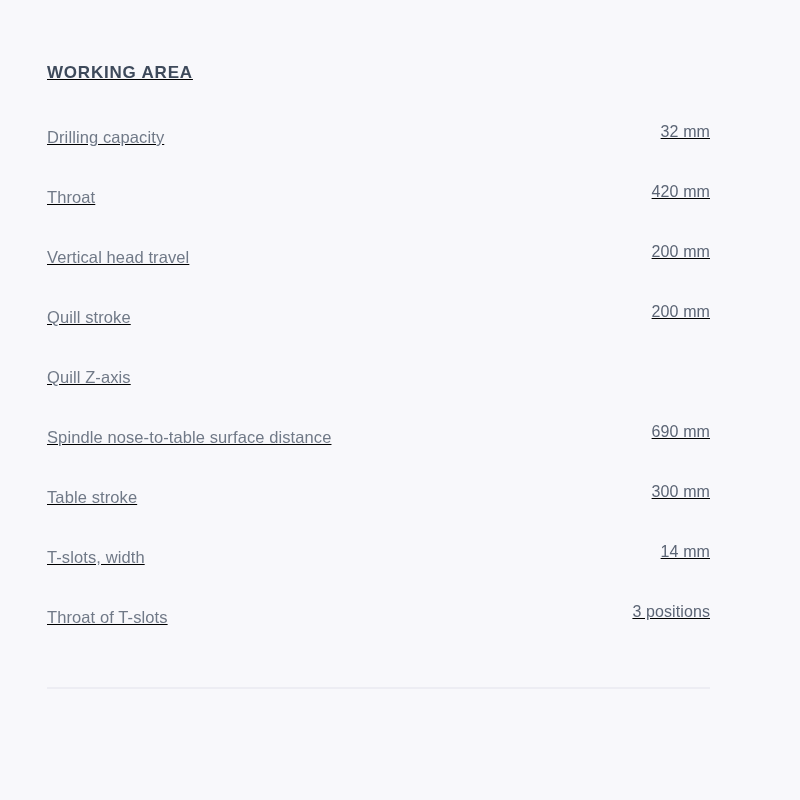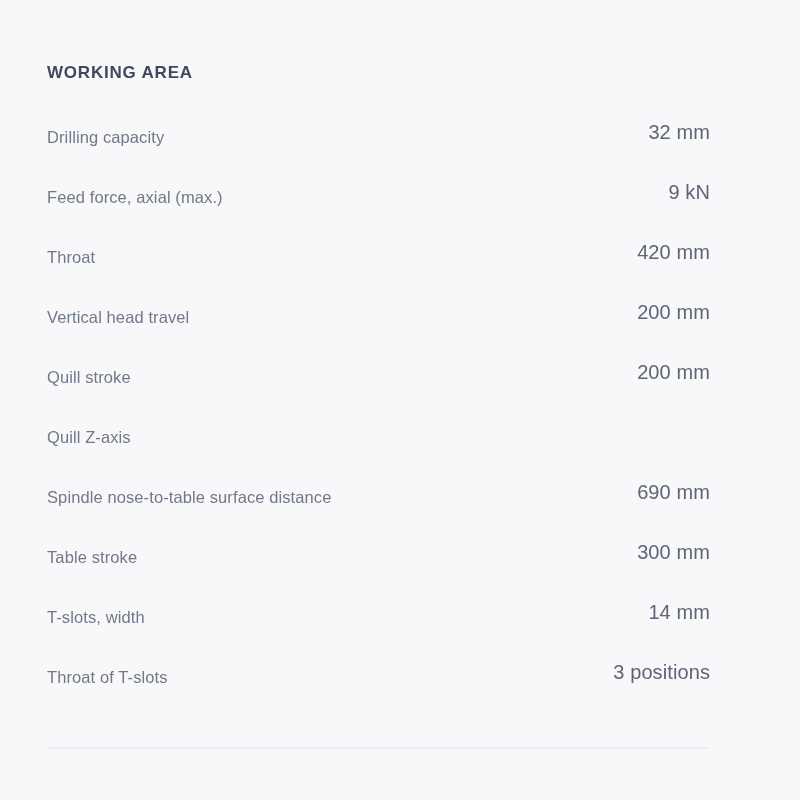--- a/index.html
+++ b/index.html
@@ -10,20 +10,21 @@
     width: 800px;
     height: 800px;
     background: #f8f8fb;
     font-family: "Liberation Sans", sans-serif;
     overflow: hidden;
   }
   .content {
     box-sizing: border-box;
     width: 800px;
     padding: 0 90px 0 47px;
+    text-decoration: underline;
   }
   .section-title {
     padding-top: 61px;
     font-size: 17px;
     line-height: 23px;
     font-weight: 700;
     letter-spacing: 0.8px;
     color: #3e4a5b;
   }
   .rows {
@@ -35,21 +36,21 @@
     justify-content: space-between;
     align-items: center;
   }
   .row .label {
     font-size: 16.5px;
     color: #707987;
     letter-spacing: 0.1px;
     margin-top: 11px;
   }
   .row .value {
-    font-size: 20px;
+    font-size: 16px;
     color: #5c6575;
     text-align: right;
     letter-spacing: 0.1px;
   }
   .divider {
     margin-top: 45px;
     height: 0;
     border-top: 2px solid #ededf3;
   }
 </style>
@@ -60,24 +61,20 @@
 
   <div class="section-title">WORKING AREA</div>
 
   <div class="rows">
 
     <div class="row">
       <span class="label">Drilling capacity</span>
       <span class="value">32 mm</span>
     </div>
 
-    <div class="row">
-      <span class="label">Feed force, axial (max.)</span>
-      <span class="value">9 kN</span>
-    </div>
 
     <div class="row">
       <span class="label">Throat</span>
       <span class="value">420 mm</span>
     </div>
 
     <div class="row">
       <span class="label">Vertical head travel</span>
       <span class="value">200 mm</span>
     </div>

